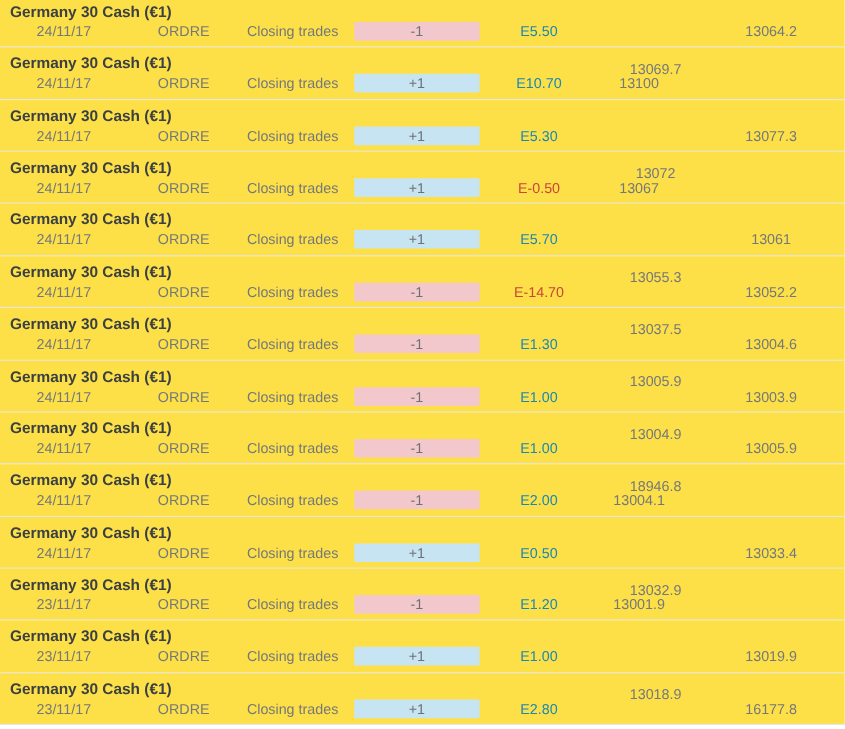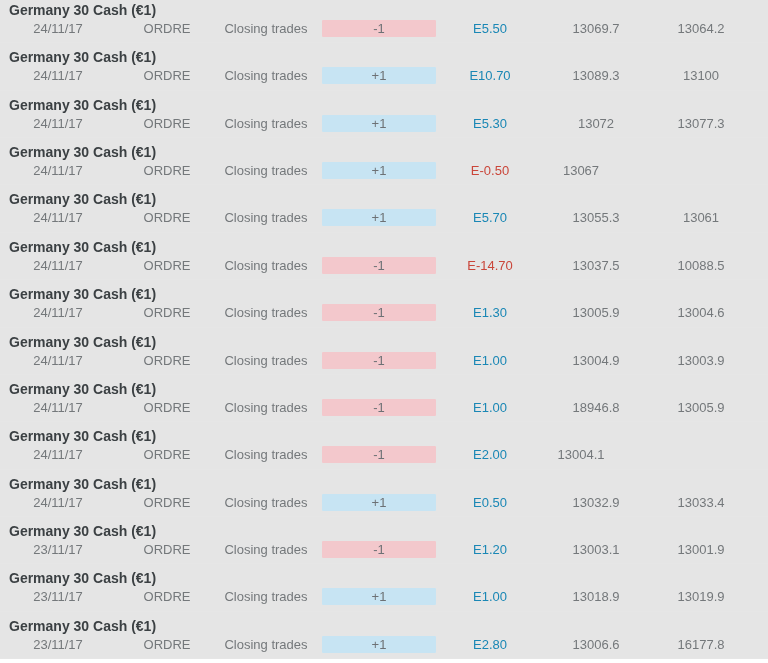--- a/index.html
+++ b/index.html
@@ -7,21 +7,21 @@
     width:768px;height:663px;overflow:hidden;
     font-family:"Liberation Sans",sans-serif;
     -webkit-font-smoothing:antialiased;
   }
   #trade-list{width:768px;}
   .row{
     box-sizing:border-box;
     height:47.36px;
     padding-top:6px;
     border-bottom:1px solid var(--separator,#e6e6e6);
-    background:#e5e5e5;
+    background:#fde047;
   }
   .row.first{height:43.36px;padding-top:2px;}
   .title{
     padding-left:9px;
     font-size:14px;
     font-weight:bold;
     color:var(--title-color,#3b4043);
     line-height:16px;
     white-space:nowrap;
   }
@@ -32,21 +32,21 @@
     line-height:17px;
     color:var(--text-color,#74787b);
     white-space:nowrap;
   }
   .cell{text-align:center;box-sizing:border-box;}
   .c-date{width:116px;}
   .c-type{width:102px;}
   .c-activity{width:96px;}
   .c-size{width:130px;display:flex;justify-content:center;}
   .c-pnl{width:92px;}
-  .c-open{width:120px;}
+  .c-open{width:120px;margin-top:34px;}
   .c-close{width:112px;padding-right:22px;}
   .badge{
     width:114px;height:17px;line-height:17px;
     text-align:center;font-size:13px;
     color:var(--badge-text,#6d7175);
     border-radius:1px;
   }
   .badge.buy{background:var(--buy-bg,#c7e4f3);}
   .badge.sell{background:var(--sell-bg,#f3c8cc);}
   .c-pnl.profit{color:var(--profit-color,#1a87b5);}
@@ -73,21 +73,20 @@
     <div class="row">
     <div class="title">Germany 30 Cash (€1)</div>
     <div class="sub">
       <div class="cell c-date">24/11/17</div>
       <div class="cell c-type">ORDRE</div>
       <div class="cell c-activity">Closing trades</div>
       <div class="cell c-size">
         <div class="badge buy">+1</div>
       </div>
       <div class="cell c-pnl profit">E10.70</div>
-      <div class="cell c-open">13089.3</div>
       <div class="cell c-close">13100</div>
     </div>
   </div>
     <div class="row">
     <div class="title">Germany 30 Cash (€1)</div>
     <div class="sub">
       <div class="cell c-date">24/11/17</div>
       <div class="cell c-type">ORDRE</div>
       <div class="cell c-activity">Closing trades</div>
       <div class="cell c-size">
@@ -129,21 +128,21 @@
     <div class="title">Germany 30 Cash (€1)</div>
     <div class="sub">
       <div class="cell c-date">24/11/17</div>
       <div class="cell c-type">ORDRE</div>
       <div class="cell c-activity">Closing trades</div>
       <div class="cell c-size">
         <div class="badge sell">-1</div>
       </div>
       <div class="cell c-pnl loss">E-14.70</div>
       <div class="cell c-open">13037.5</div>
-      <div class="cell c-close">10088.5</div>
+      <div class="cell c-close">13052.2</div>
     </div>
   </div>
     <div class="row">
     <div class="title">Germany 30 Cash (€1)</div>
     <div class="sub">
       <div class="cell c-date">24/11/17</div>
       <div class="cell c-type">ORDRE</div>
       <div class="cell c-activity">Closing trades</div>
       <div class="cell c-size">
         <div class="badge sell">-1</div>
@@ -211,21 +210,20 @@
     <div class="row">
     <div class="title">Germany 30 Cash (€1)</div>
     <div class="sub">
       <div class="cell c-date">23/11/17</div>
       <div class="cell c-type">ORDRE</div>
       <div class="cell c-activity">Closing trades</div>
       <div class="cell c-size">
         <div class="badge sell">-1</div>
       </div>
       <div class="cell c-pnl profit">E1.20</div>
-      <div class="cell c-open">13003.1</div>
       <div class="cell c-close">13001.9</div>
     </div>
   </div>
     <div class="row">
     <div class="title">Germany 30 Cash (€1)</div>
     <div class="sub">
       <div class="cell c-date">23/11/17</div>
       <div class="cell c-type">ORDRE</div>
       <div class="cell c-activity">Closing trades</div>
       <div class="cell c-size">

